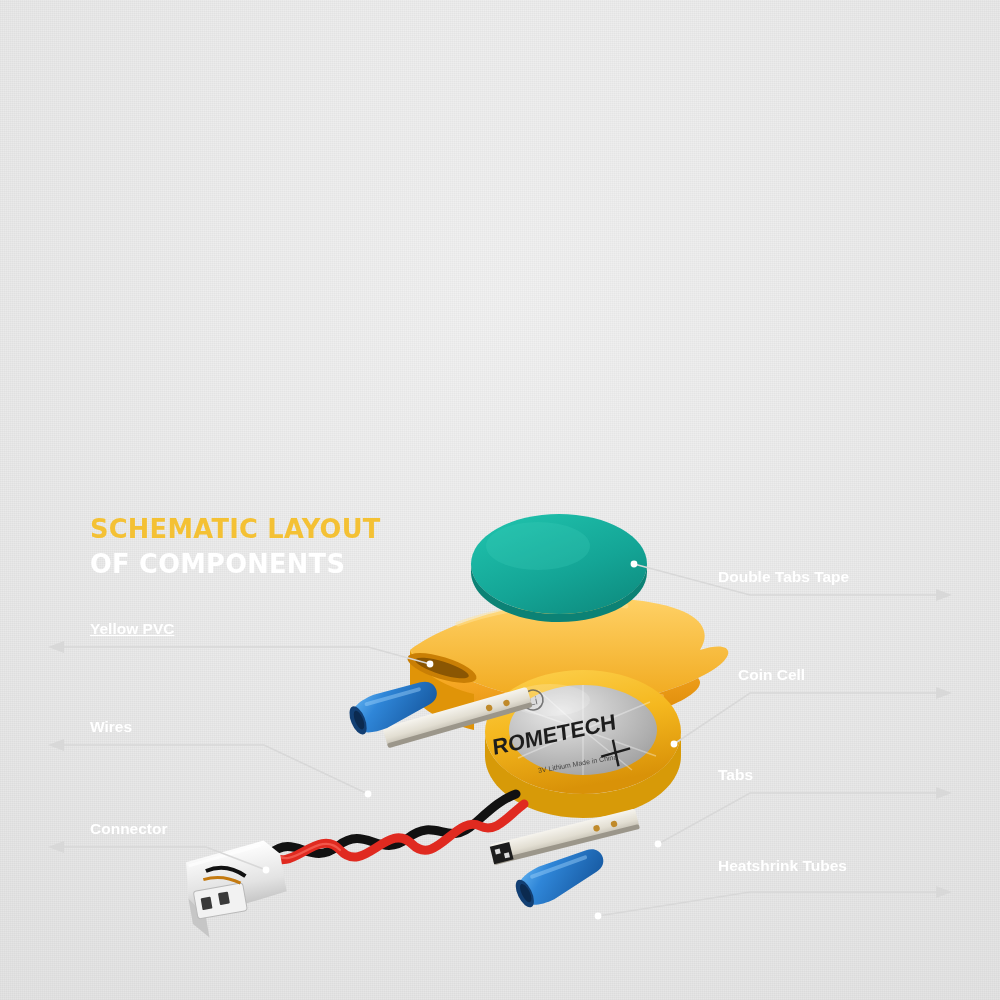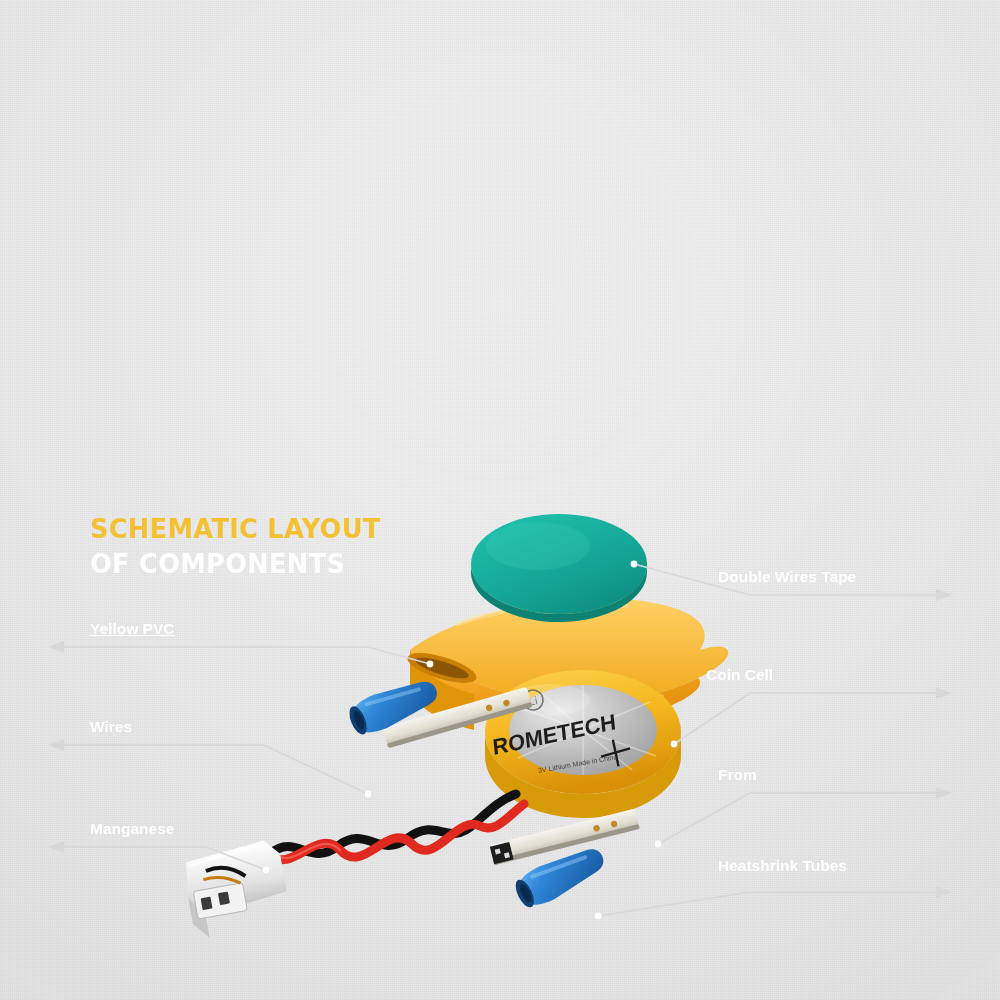--- a/index.html
+++ b/index.html
@@ -401,22 +401,22 @@
       <circle cx="228" cy="406" r="3.4"></circle>
       <circle cx="596" cy="100" r="3.4"></circle>
       <circle cx="636" cy="280" r="3.4"></circle>
       <circle cx="620" cy="380" r="3.4"></circle>
       <circle cx="560" cy="452" r="3.4"></circle>
     </g>
   </svg>
 
   <div class="callout left" style="left:52px;  top:156px;text-decoration:underline;">Yellow PVC</div>
   <div class="callout left" style="left:52px;  top:254px;text-align:right;">Wires</div>
-  <div class="callout left" style="left:52px;  top:356px;">Manganese</div>
-
-  <div class="callout right" style="left:680px; top:104px;">Double Wires Tape</div>
-  <div class="callout right" style="left:668px; top:202px;">Coin Cell</div>
-  <div class="callout right" style="left:680px; top:302px;">From</div>
+  <div class="callout left" style="left:52px;  top:356px;">Connector</div>
+
+  <div class="callout right" style="left:680px; top:104px;">Double Tabs Tape</div>
+  <div class="callout right" style="left:700px; top:202px;">Coin Cell</div>
+  <div class="callout right" style="left:680px; top:302px;">Tabs</div>
   <div class="callout right" style="left:680px; top:393px;">Heatshrink Tubes</div>
 
 </div>
 
 <div class="page-noise"></div>
 
 </body></html>

